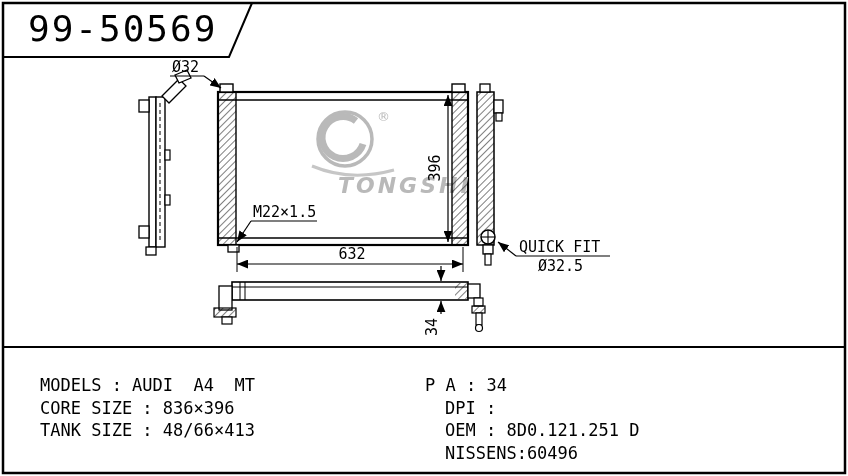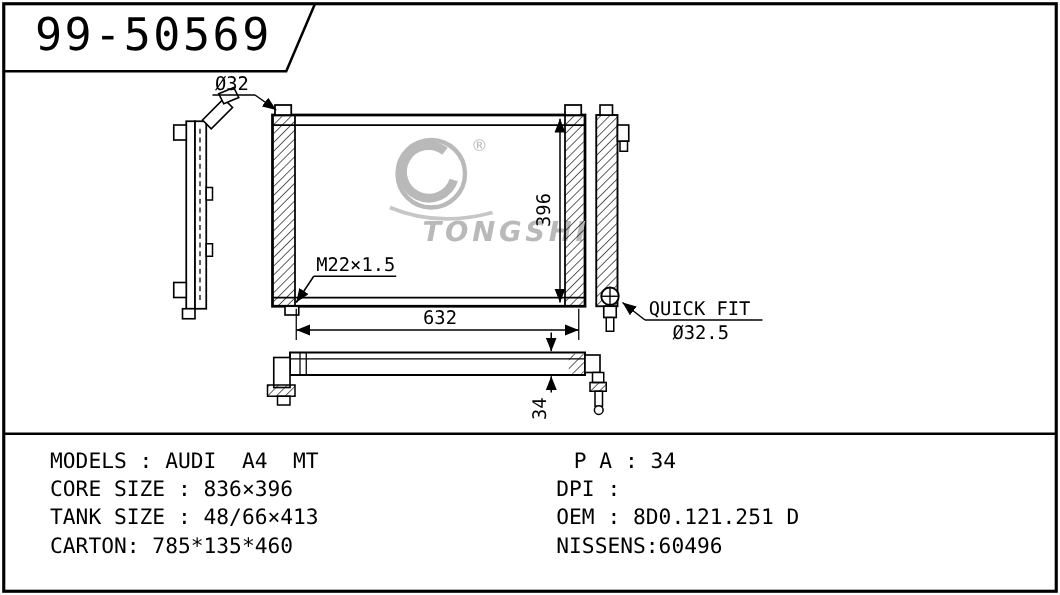--- a/index.html
+++ b/index.html
@@ -1,20 +1,20 @@
 <!DOCTYPE html>
 <html><head>
 <meta charset="utf-8">
 <style>
   html,body{margin:0;padding:0;background:#fff;}
   .canvas{position:relative;width:848px;height:476px;background:#fff;overflow:hidden;
           font-family:"DejaVu Sans Mono",monospace;}
   .canvas svg{position:absolute;left:0;top:0;}
   .partnum{position:absolute;left:28px;top:8px;font-size:36px;letter-spacing:2px;color:#000;}
-  .spec{position:absolute;font-size:17px;color:#000;white-space:pre;line-height:20px;}
+  .spec{position:absolute;font-size:17px;color:#000;white-space:pre;line-height:20px;margin-top:16px;}
   .dim{font-family:"DejaVu Sans Mono",monospace;font-size:15px;fill:#000;}
   .wmtxt{font-family:"DejaVu Sans",sans-serif;font-size:22px;font-style:italic;font-weight:bold;
          letter-spacing:3px;fill:#b9b9b9;}
   .wmreg{font-family:"DejaVu Sans",sans-serif;font-size:13px;fill:#b9b9b9;}
 </style>
 </head>
 <body>
 
 <div class="canvas">
 
@@ -133,20 +133,19 @@
     <line x1="516" y1="256" x2="498" y2="242" stroke="#000" stroke-width="1.2" marker-end="url(#arr)"></line>
     <text x="538" y="271" class="dim">Ø32.5</text>
   </g>
 </svg>
 
   <div class="partnum">99-50569</div>
 
   <div class="spec" style="left:40px;top:359px">MODELS : AUDI  A4  MT</div>
   <div class="spec" style="left:40px;top:382px">CORE SIZE : 836×396</div>
   <div class="spec" style="left:40px;top:404px">TANK SIZE : 48/66×413</div>
-  <div class="spec" style="left:40px;top:427px">CARTON: 785*135*460</div>
 
-  <div class="spec" style="left:459px;top:359px">P A : 34</div>
+  <div class="spec" style="left:425px;top:359px">P A : 34</div>
   <div class="spec" style="left:445px;top:382px">DPI :</div>
   <div class="spec" style="left:445px;top:404px">OEM : 8D0.121.251 D</div>
   <div class="spec" style="left:445px;top:427px">NISSENS:60496</div>
 
 </div>
 
 </body></html>

